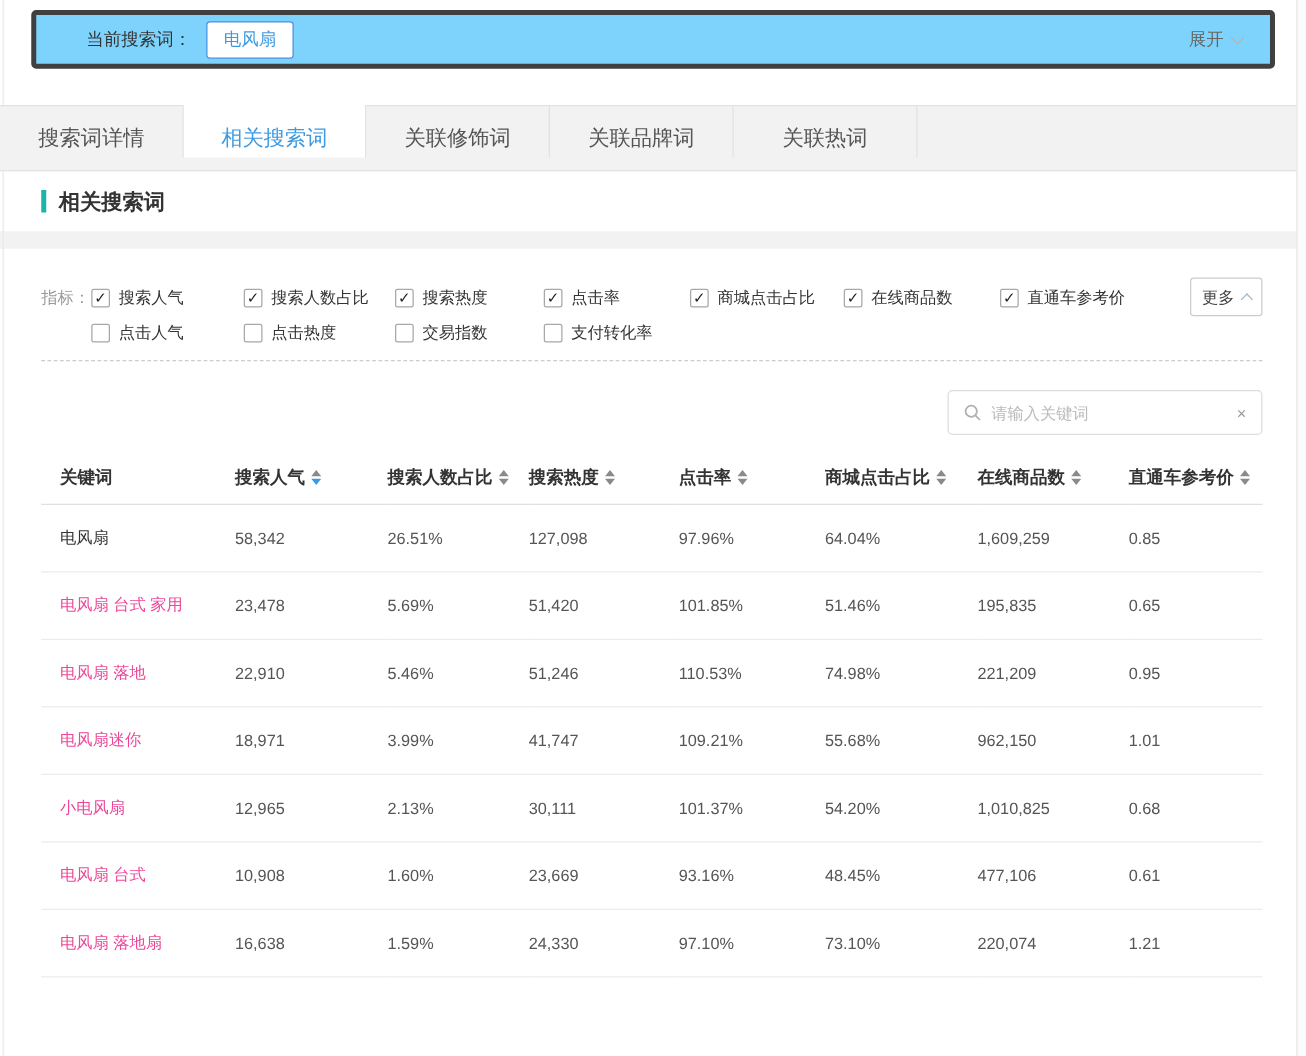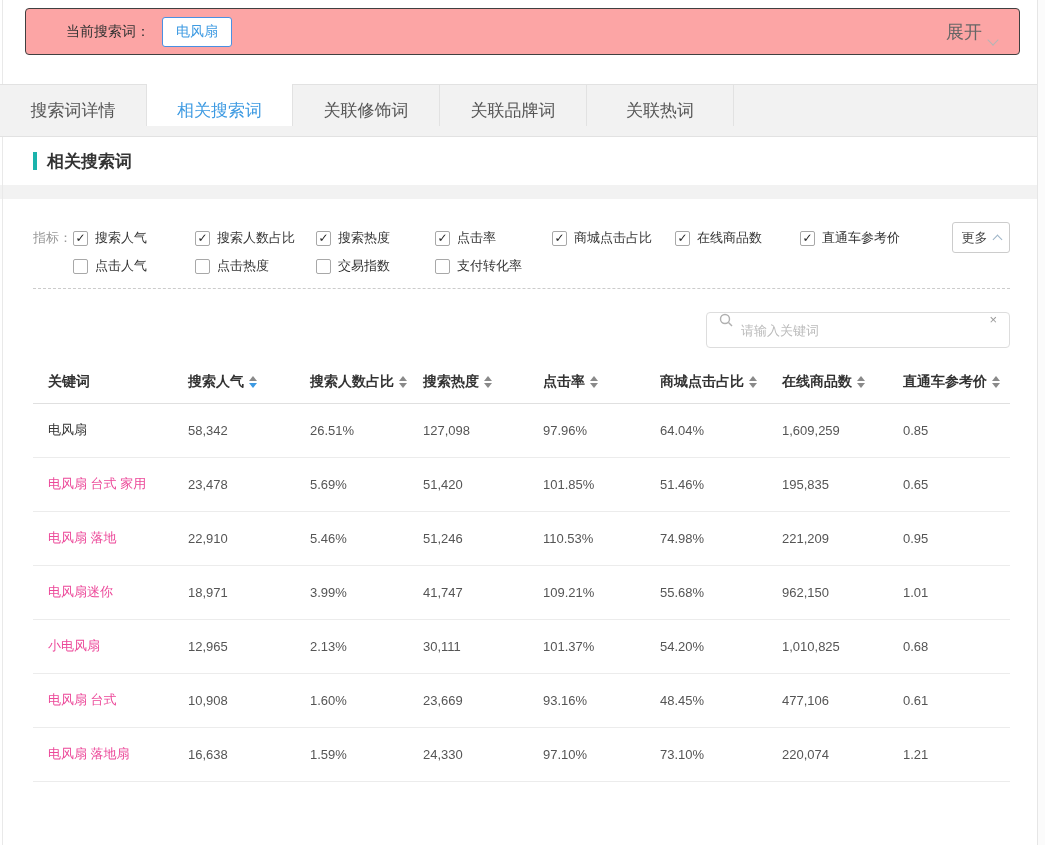--- a/index.html
+++ b/index.html
@@ -5,27 +5,27 @@
   * { margin:0; padding:0; box-sizing:border-box; }
   html,body { width:1045px; height:845px; background:#fff; overflow:hidden;
     font-family:"Liberation Sans","DejaVu Sans",sans-serif; position:relative; }
 
   .left-edge { position:absolute; left:2px; top:0; width:1px; height:845px; background:#e9e9e9; }
   .scrollbar-track { position:absolute; right:0; top:0; width:8px; height:845px;
     background:#fbfbfb; border-left:1px solid #e6e6e6; }
 
   
   .topbar { padding:8px 25px 0 25px; height:84px; }
-  .top-card { height:47px; border:1px solid #404040; border-radius:4px; background:#fca5a5;
+  .top-card { height:47px; border:4px solid #404040; border-radius:4px; background:#7dd3fc;
     display:flex; align-items:center; justify-content:space-between; padding:0 22px 0 40px; }
   .top-left { display:flex; align-items:center; gap:12px; }
   .cur-label { font-size:14px; color:#333; }
   .kw-chip { border:1px solid #4a90e2; color:#3d9ae2; background:#fff; border-radius:3px;
     padding:5px 13px; font-size:14px; cursor:pointer; }
-  .expand { display:flex; align-items:flex-end; gap:7px; font-size:18px; color:#666; cursor:pointer; }
+  .expand { display:flex; align-items:center; gap:7px; font-size:14px; color:#666; cursor:pointer; }
   .chev-down { width:8px; height:8px; border-right:1px solid #b5b5b5; border-bottom:1px solid #b5b5b5;
     transform:rotate(45deg); margin-top:-4px; }
   .chev-up { width:7px; height:7px; border-right:1px solid #9db4c7; border-bottom:1px solid #9db4c7;
     transform:rotate(-135deg); margin-top:3px; }
 
   
   .tabs { height:53px; background:#f2f2f2; display:flex; position:relative; }
   .tabs::before, .tabs::after { content:""; position:absolute; left:0; right:0; height:1px; background:#e2e2e2; }
   .tabs::before { top:0; } .tabs::after { bottom:0; }
   .tab { width:147px; height:42px; line-height:53px; text-align:center; font-size:17px; color:#555;
@@ -50,22 +50,22 @@
     display:inline-flex; align-items:center; justify-content:center; }
   .cb.checked::after { content:"✓"; font-size:12px; font-weight:bold; color:#222; margin-top:-1px; }
   .more-btn { position:absolute; right:35px; top:23px; width:58px; height:31px; border:1px solid #ccc;
     border-radius:3px; background:#fff; display:flex; align-items:center; justify-content:center;
     gap:6px; font-size:13px; color:#444; cursor:pointer; }
 
   .dashed-sep { border-top:1px dashed #ccc; margin:0 35px 0 33px; }
 
   
   .search-row { display:flex; justify-content:flex-end; padding:23px 35px 13px 0; }
-  .search-box { width:304px; height:36px; border:1px solid #ddd; border-radius:4px; background:#fff;
-    display:flex; gap:8px; padding:0 12px; }
+  .search-box { width:252px; height:36px; border:1px solid #ddd; border-radius:4px; background:#fff;
+    display:flex; align-items:center; gap:8px; padding:0 12px; }
   .search-box input { border:0; outline:0; flex:1; font-size:13px; color:#333;
     font-family:"Liberation Sans","DejaVu Sans",sans-serif; }
   .search-box input::placeholder { color:#bbb; }
   .clear-x { color:#999; font-size:13px; cursor:pointer; line-height:1; }
 
   
   .table-wrap { margin:0 35px 0 33px; }
   table { width:977px; border-collapse:collapse; table-layout:fixed; }
   th { text-align:center; font-size:14px; font-weight:bold; color:#333; height:42px;
     border-bottom:1px solid #e0e0e0; }

